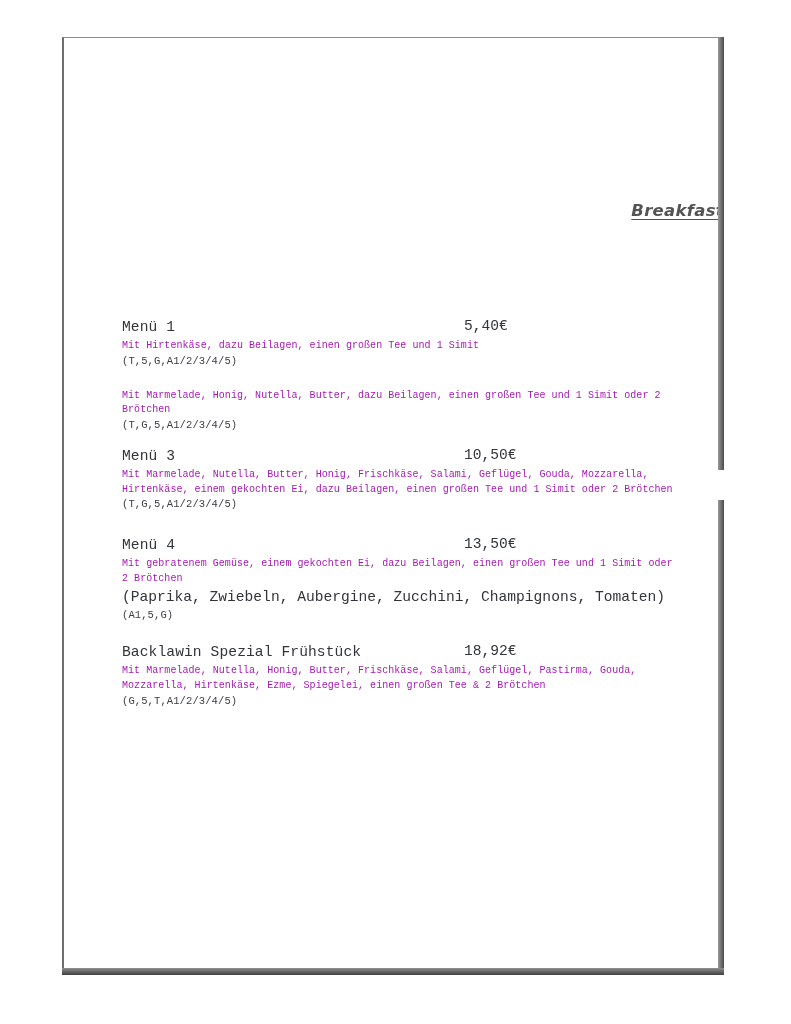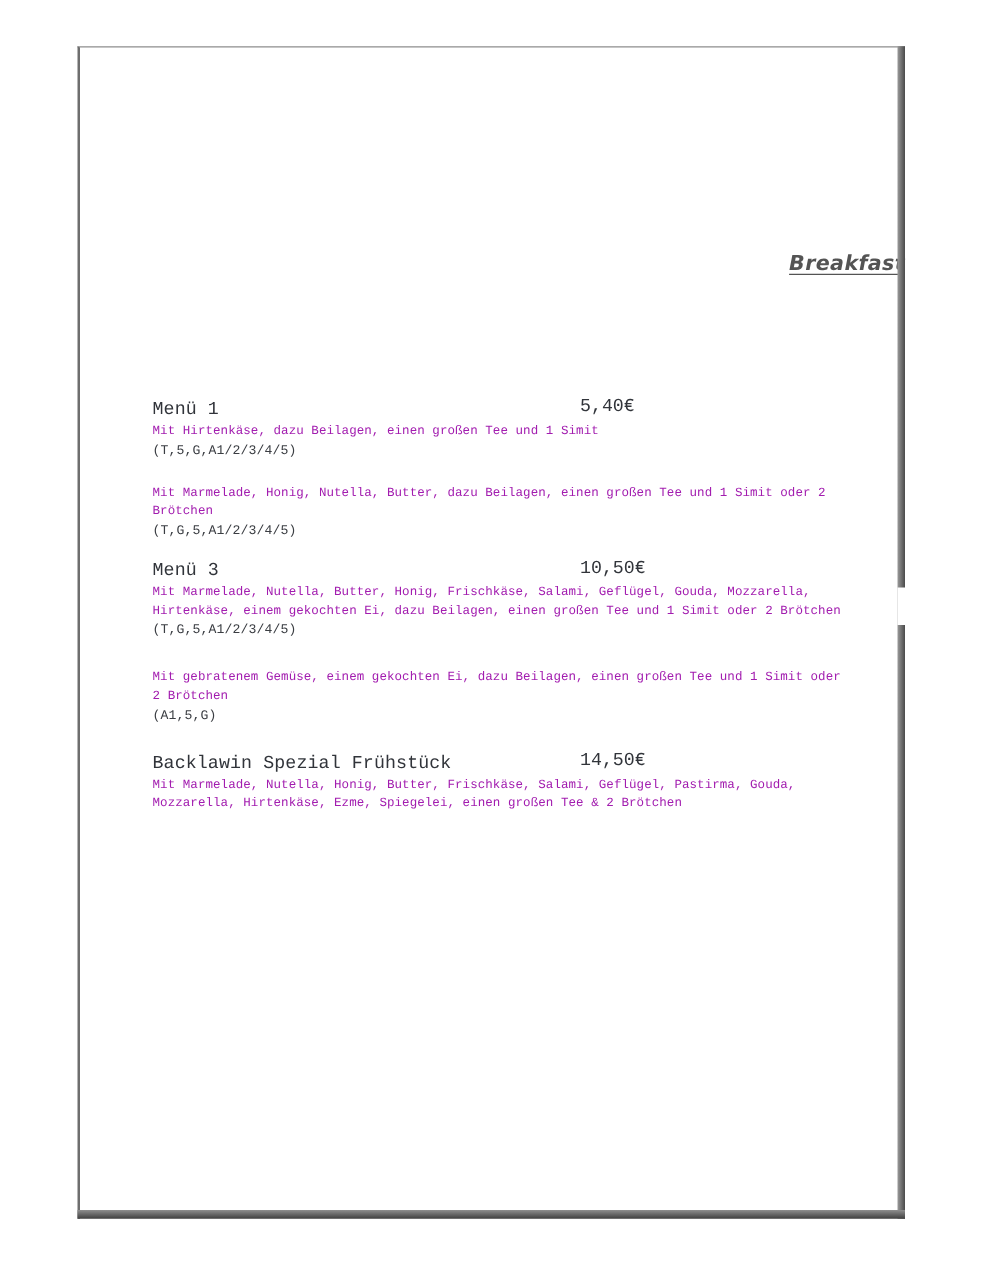--- a/index.html
+++ b/index.html
@@ -157,30 +157,36 @@
       <div class="menu-item gap-lg">
         <div class="item-head">
           <span class="item-name">Menü 3</span>
           <span class="item-price">10,50€</span>
         </div>
         <div class="item-desc">Mit Marmelade, Nutella, Butter, Honig, Frischkäse, Salami, Geflügel, Gouda, Mozzarella, Hirtenkäse, einem gekochten Ei, dazu Beilagen, einen großen Tee und 1 Simit oder 2 Brötchen</div>
         <div class="item-allergens">(T,G,5,A1/2/3/4/5)</div>
       </div>
 
       <div class="menu-item gap-md">
+        <div class="item-head">
+          <span class="item-name">Menü 4</span>
+          <span class="item-price">13,50€</span>
+        </div>
         <div class="item-desc">Mit gebratenem Gemüse, einem gekochten Ei, dazu Beilagen, einen großen Tee und 1 Simit oder 2 Brötchen</div>
+        <div class="item-extra">(Paprika, Zwiebeln, Aubergine, Zucchini, Champignons, Tomaten)</div>
         <div class="item-allergens">(A1,5,G)</div>
       </div>
 
       <div class="menu-item">
         <div class="item-head">
           <span class="item-name">Backlawin Spezial Frühstück</span>
-          <span class="item-price">14,50€</span>
+          <span class="item-price">18,92€</span>
         </div>
         <div class="item-desc">Mit Marmelade, Nutella, Honig, Butter, Frischkäse, Salami, Geflügel, Pastirma, Gouda, Mozzarella, Hirtenkäse, Ezme, Spiegelei, einen großen Tee &amp; 2 Brötchen</div>
+        <div class="item-allergens">(G,5,T,A1/2/3/4/5)</div>
       </div>
 
     </div>
   </div>
 
   <div class="edge-right"></div>
   <div class="edge-right-gap"></div>
   <div class="edge-bottom"></div>
 
 </div>

